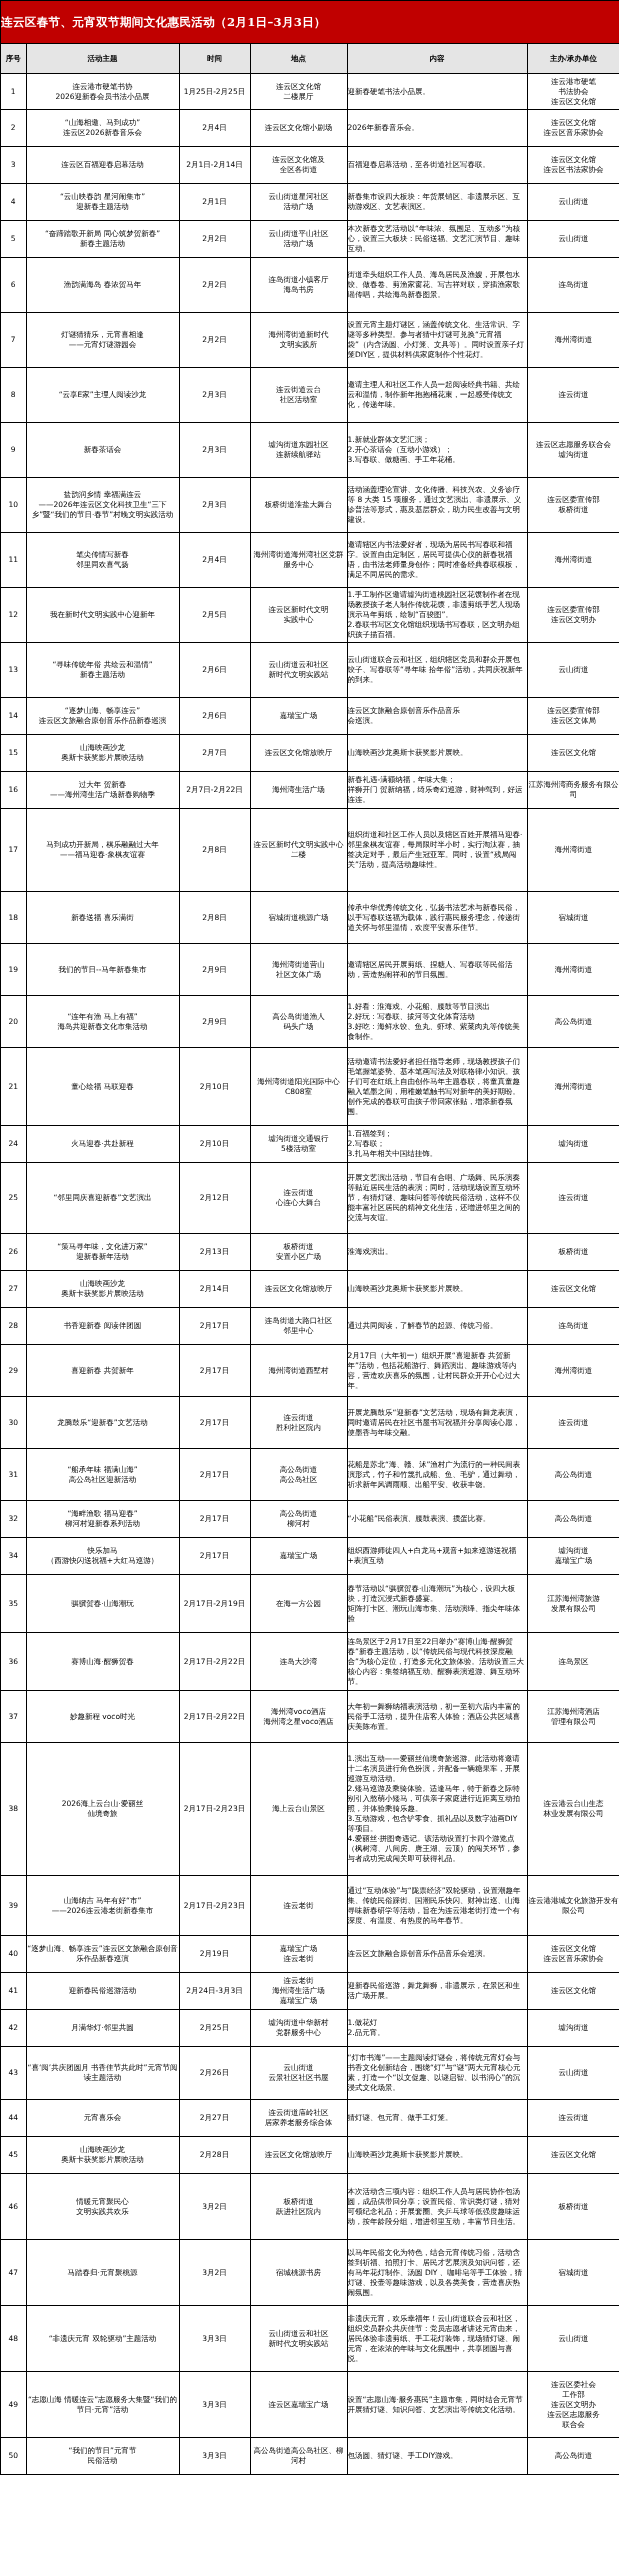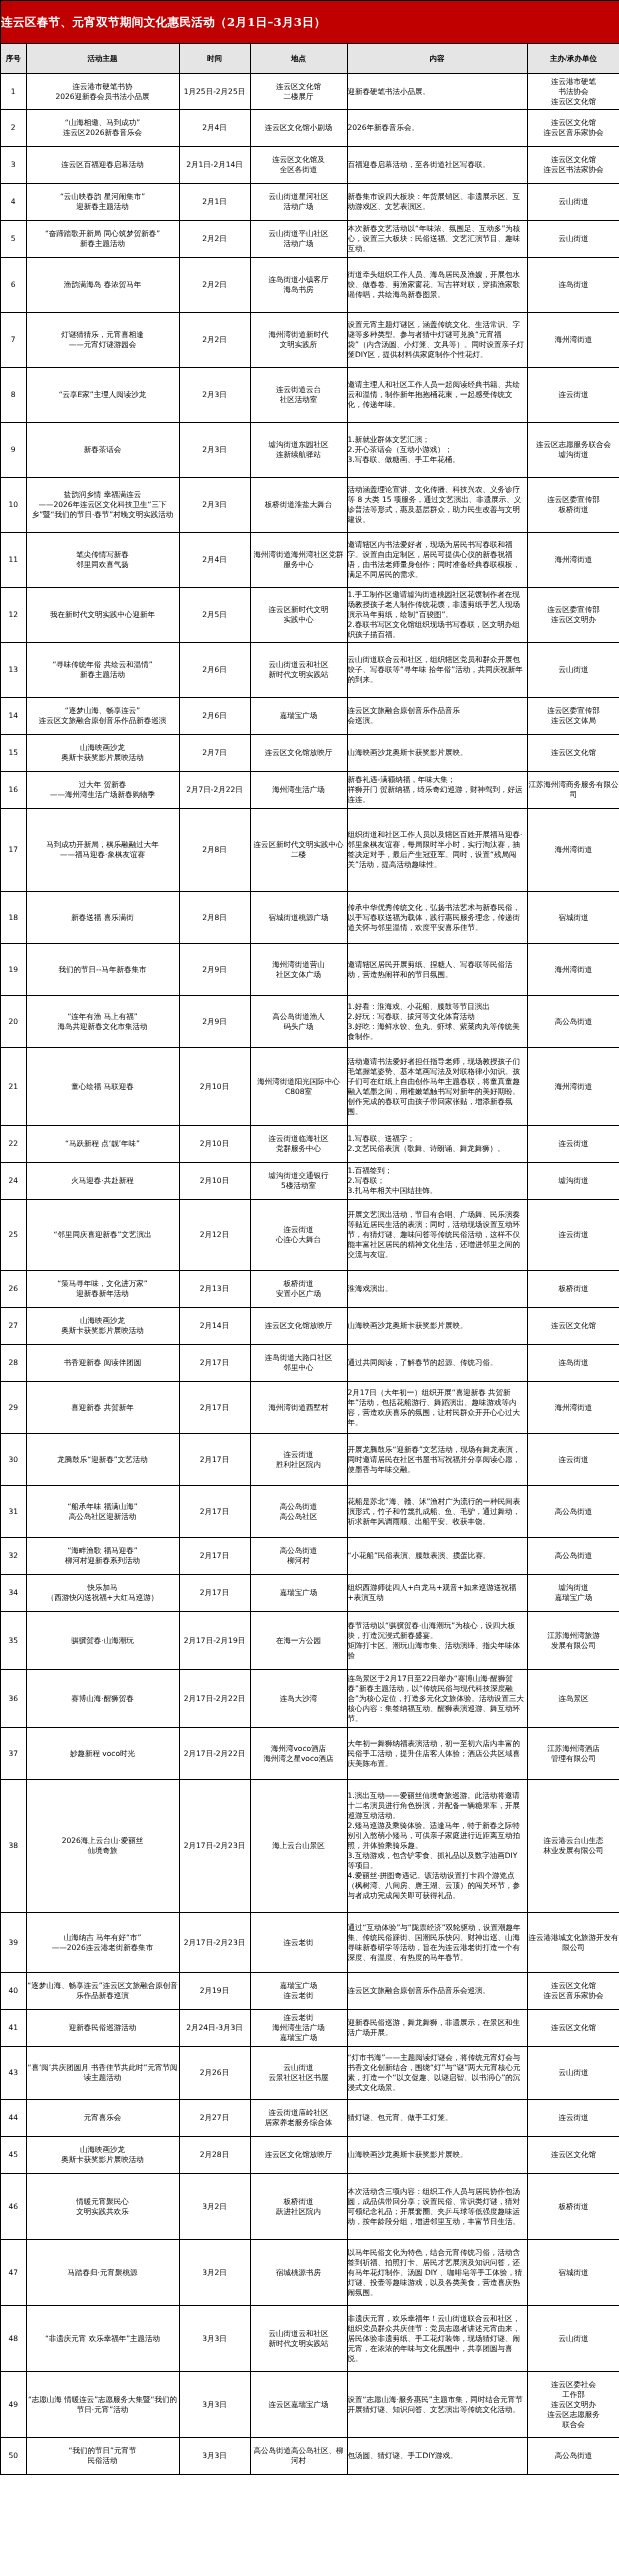--- a/index.html
+++ b/index.html
@@ -239,30 +239,20 @@
       </tr>
       <tr style="height: 78px;">
         <td class="c">21</td>
         <td class="c">童心绘福 马联迎春</td>
         <td class="c">2月10日</td>
         <td class="c">海州湾街道阳光国际中心C808室</td>
         <td class="l">活动邀请书法爱好者担任指导老师，现场教授孩子们毛笔握笔姿势、基本笔画写法及对联格律小知识。孩子们可在红纸上自由创作马年主题春联，将童真童趣融入笔墨之间，用稚嫩笔触书写对新年的美好期盼。创作完成的春联可由孩子带回家张贴，增添新春氛围。</td>
         <td class="c">海州湾街道</td>
       </tr>
       <tr style="height: 37px;">
-        <td class="c">22</td>
-        <td class="c">“马跃新程 点‘靓’年味”</td>
-        <td class="c">2月10日</td>
-        <td class="c">连云街道临海社区
-党群服务中心</td>
-        <td class="l">1.写春联、送福字；
-2.文艺民俗表演（歌舞、诗朗诵、舞龙舞狮）。</td>
-        <td class="c">连云街道</td>
-      </tr>
-      <tr style="height: 37px;">
         <td class="c">24</td>
         <td class="c">火马迎春·共赴新程</td>
         <td class="c">2月10日</td>
         <td class="c">墟沟街道交通银行
 5楼活动室</td>
         <td class="l">1.百福签到；
 2.写春联；
 3.扎马年相关中国结挂饰。</td>
         <td class="c">墟沟街道</td>
       </tr>
@@ -413,20 +403,30 @@
       <tr style="height: 37px;">
         <td class="c">41</td>
         <td class="c">迎新春民俗巡游活动</td>
         <td class="c">2月24日-3月3日</td>
         <td class="c">连云老街
 海州湾生活广场
 嘉瑞宝广场</td>
         <td class="l">迎新春民俗巡游，舞龙舞狮，非遗展示，在景区和生活广场开展。</td>
         <td class="c">连云区文化馆</td>
       </tr>
+      <tr style="height: 37px;">
+        <td class="c">42</td>
+        <td class="c">月满华灯·邻里共圆</td>
+        <td class="c">2月25日</td>
+        <td class="c">墟沟街道中华新村
+党群服务中心</td>
+        <td class="l">1.做花灯
+2.品元宵。</td>
+        <td class="c">墟沟街道</td>
+      </tr>
       <tr style="height: 53px;">
         <td class="c">43</td>
         <td class="c">“喜‘阅’共庆团圆月 书香佳节共此时”元宵节阅读主题活动</td>
         <td class="c">2月26日</td>
         <td class="c">云山街道
 云景社区社区书屋</td>
         <td class="l">“灯市书海”——主题阅读灯谜会，将传统元宵灯会与书香文化创新结合，围绕“灯”与“谜”两大元宵核心元素，打造一个“以文促趣、以谜启智、以书润心”的沉浸式文化场景。</td>
         <td class="c">云山街道</td>
       </tr>
       <tr style="height: 37px;">
@@ -460,21 +460,21 @@
       <tr style="height: 66px;">
         <td class="c">47</td>
         <td class="c">马踏春归·元宵聚桃源</td>
         <td class="c">3月2日</td>
         <td class="c">宿城桃源书房</td>
         <td class="l">以马年民俗文化为特色，结合元宵传统习俗，活动含签到祈福、拍照打卡、居民才艺展演及知识问答，还有马年花灯制作、汤圆 DIY 、咖啡皂等手工体验，猜灯谜、投壶等趣味游戏，以及各类美食，营造喜庆热闹氛围。</td>
         <td class="c">宿城街道</td>
       </tr>
       <tr style="height: 66px;">
         <td class="c">48</td>
-        <td class="c">“非遗庆元宵 欢乐幸福年”主题活动</td>
+        <td class="c">“非遗庆元宵 双轮驱动”主题活动</td>
         <td class="c">3月3日</td>
         <td class="c">云山街道云和社区
 新时代文明实践站</td>
         <td class="l">非遗庆元宵，欢乐幸福年！云山街道联合云和社区，组织党员群众共庆佳节：党员志愿者讲述元宵由来，居民体验非遗剪纸、手工花灯装饰，现场猜灯谜、闹元宵，在浓浓的年味与文化氛围中，共享团圆与喜悦。</td>
         <td class="c">云山街道</td>
       </tr>
       <tr style="height: 66px;">
         <td class="c">49</td>
         <td class="c">“志愿山海 情暖连云”志愿服务大集暨“我们的节日·元宵”活动</td>
         <td class="c">3月3日</td>

